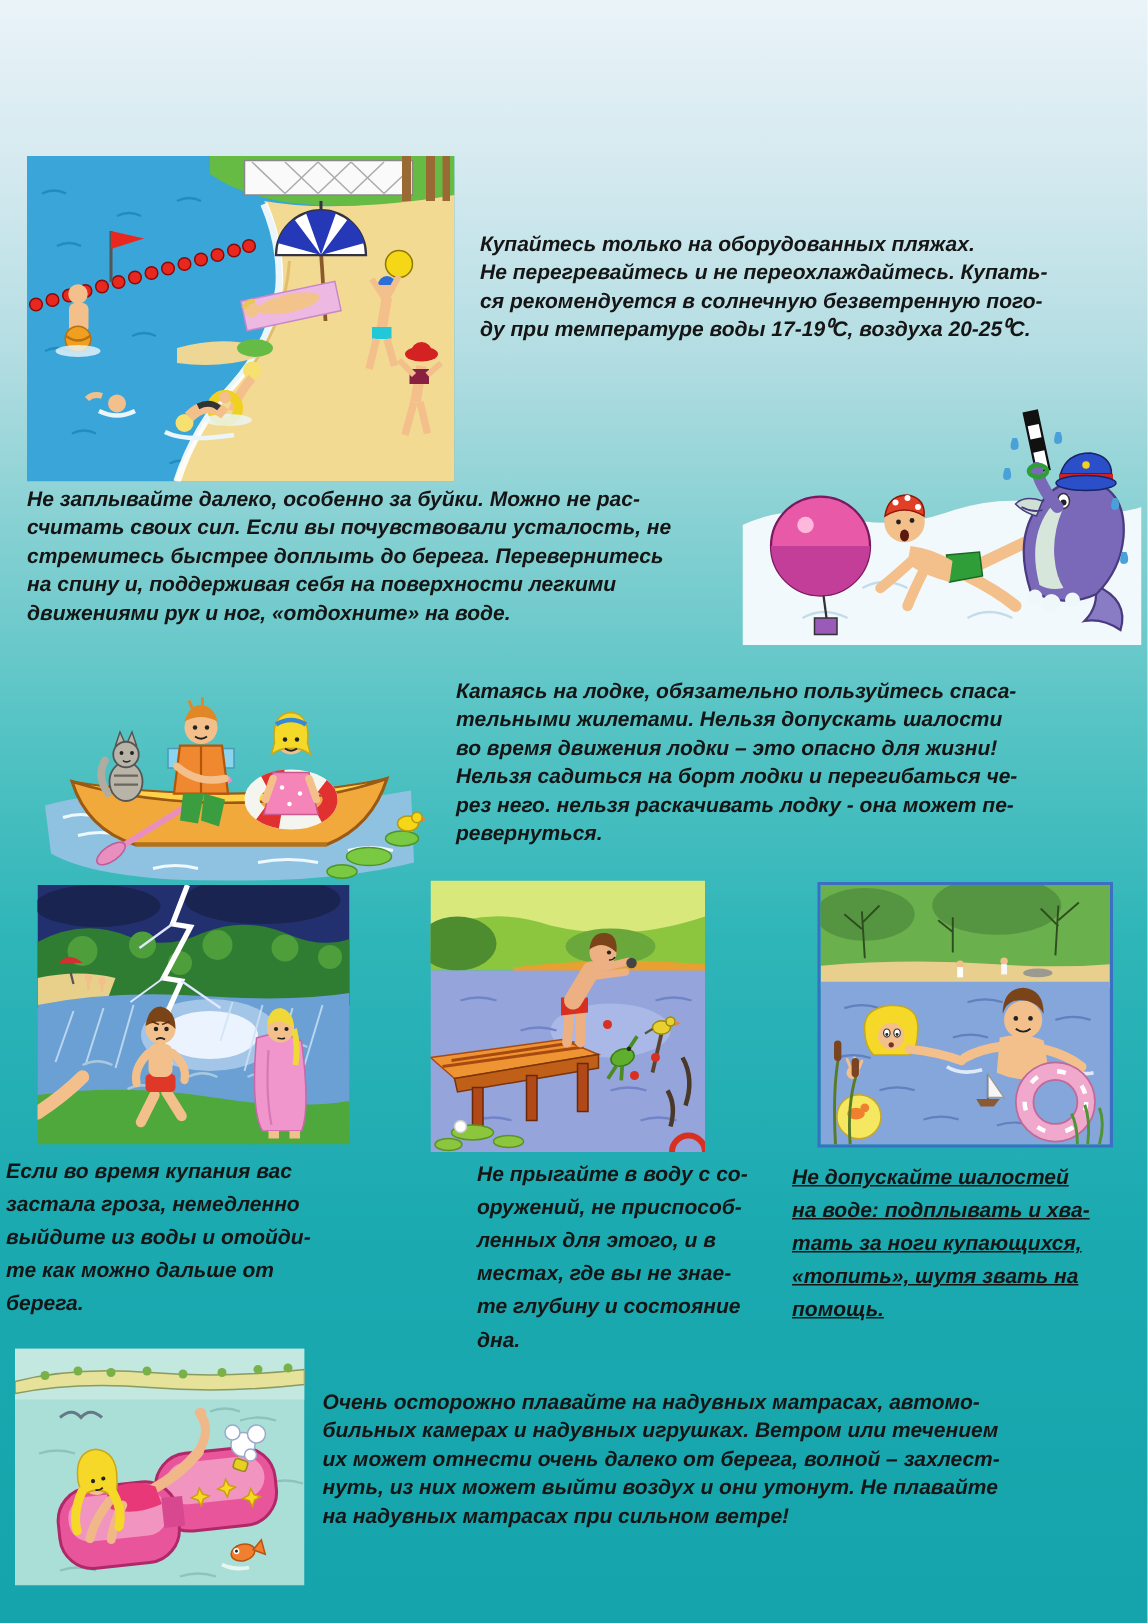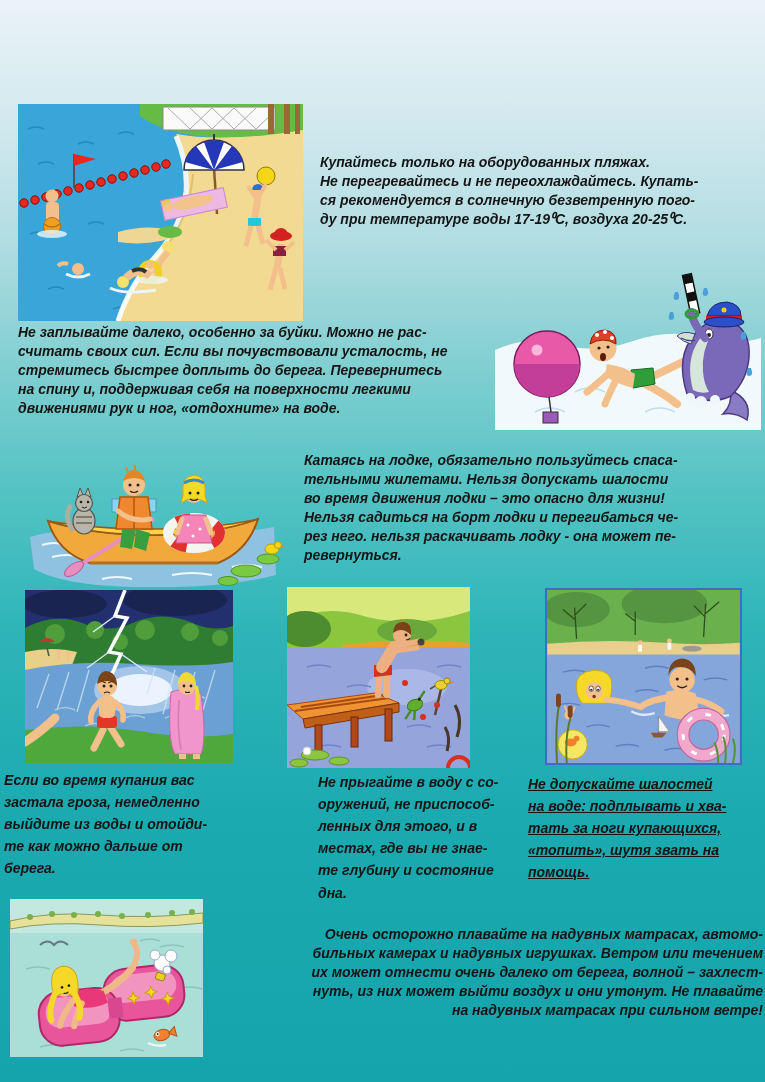--- a/index.html
+++ b/index.html
@@ -27,21 +27,21 @@
     white-space:pre-line;
     font-size:14px;line-height:1.36;
   }
   .cap{line-height:1.58;}
   #rule-1{left:320px;top:153px;width:442px;}
   #rule-2{left:18px;top:323px;width:492px;}
   #rule-3{left:304px;top:451px;width:442px;}
   #rule-4{left:4px;top:769px;width:250px;}
   #rule-5{left:282px;top:771px;width:228px;margin-left:36px;}
   #rule-6{left:528px;top:773px;width:232px;text-decoration:underline;}
-  #rule-7{left:215px;top:925px;width:548px;text-align:right;}
+  #rule-7{left:215px;top:925px;width:548px;}
   .ill{position:absolute;}
   .ill svg{display:block;width:100%;height:100%;}
   #ill-beach{left:18px;top:104px;width:285px;height:217px;}
   #ill-dolphin{left:495px;top:272px;width:266px;height:158px;}
   #ill-boat{left:22px;top:437px;width:262px;height:150px;}
   #ill-storm{left:25px;top:590px;width:208px;height:173px;}
   #ill-pier{left:287px;top:587px;width:183px;height:181px;}
   #ill-grab{left:545px;top:588px;width:197px;height:177px;border:2px solid #3a6fc4;box-sizing:border-box;}
   #ill-mattress{left:10px;top:899px;width:193px;height:158px;}
 </style>

